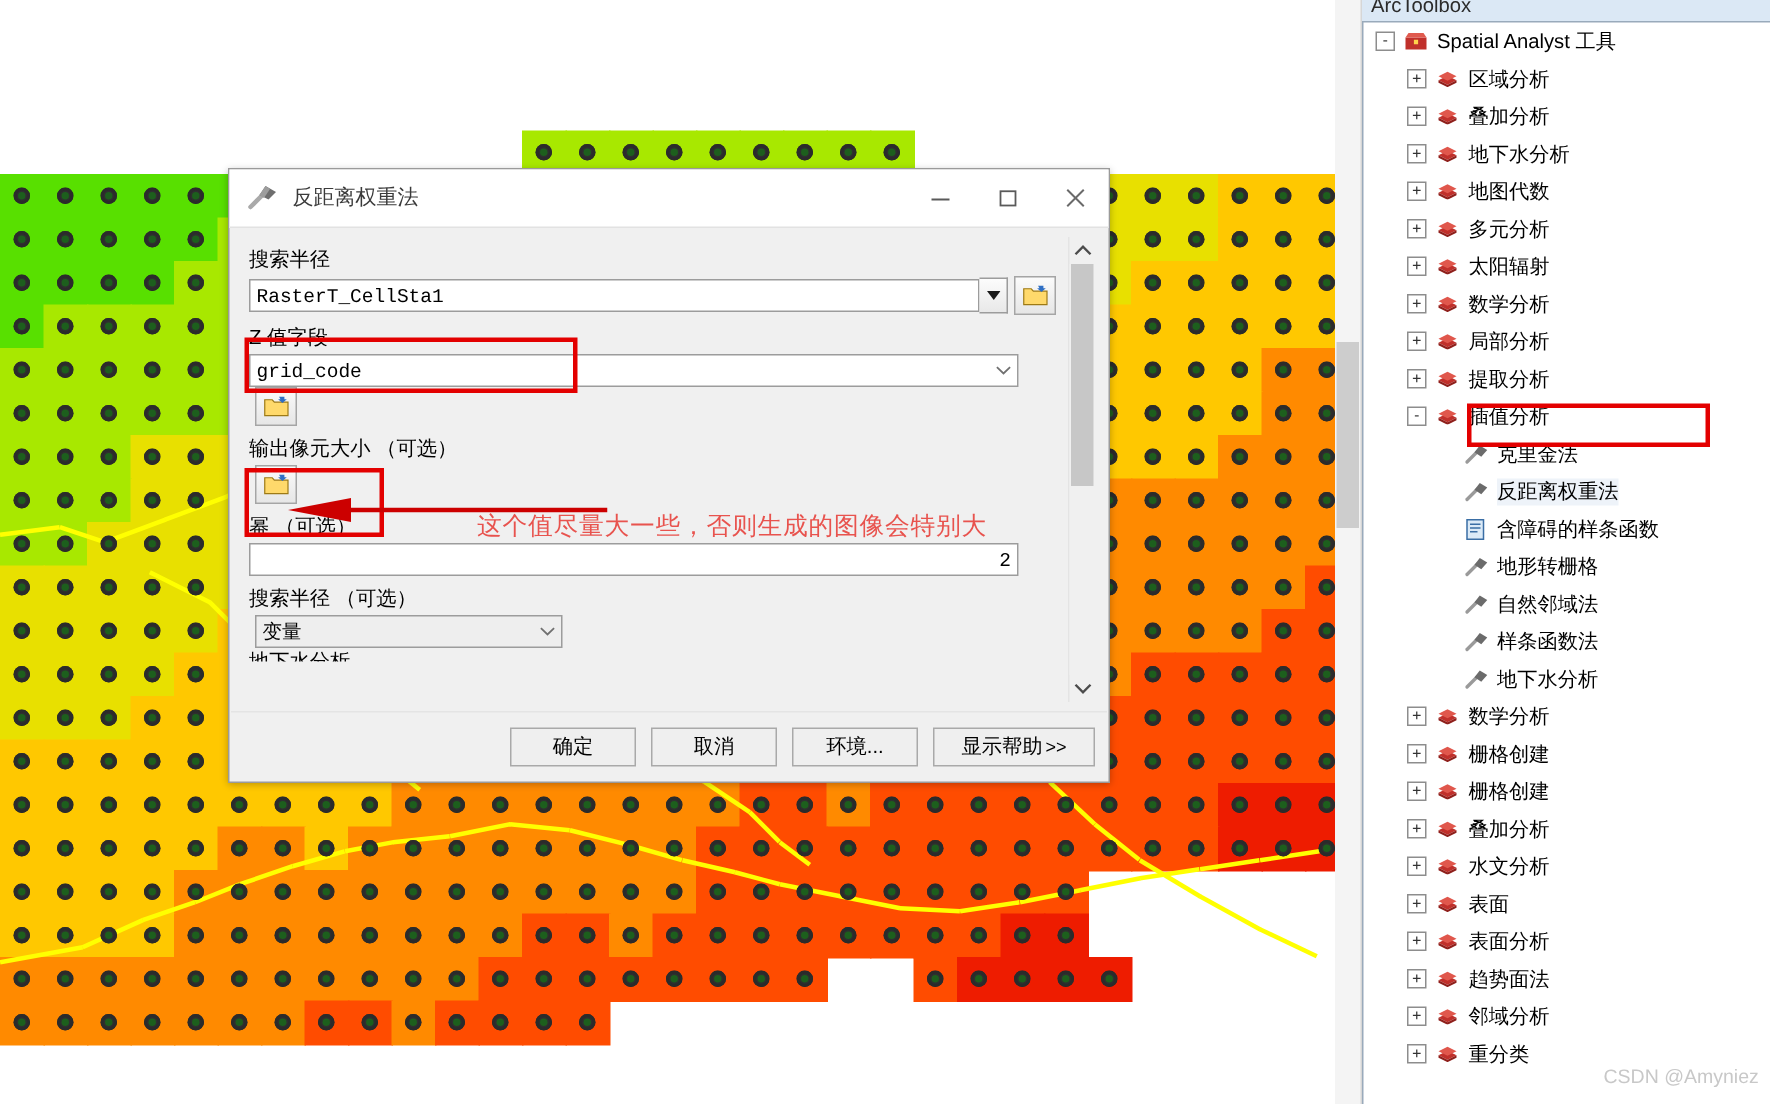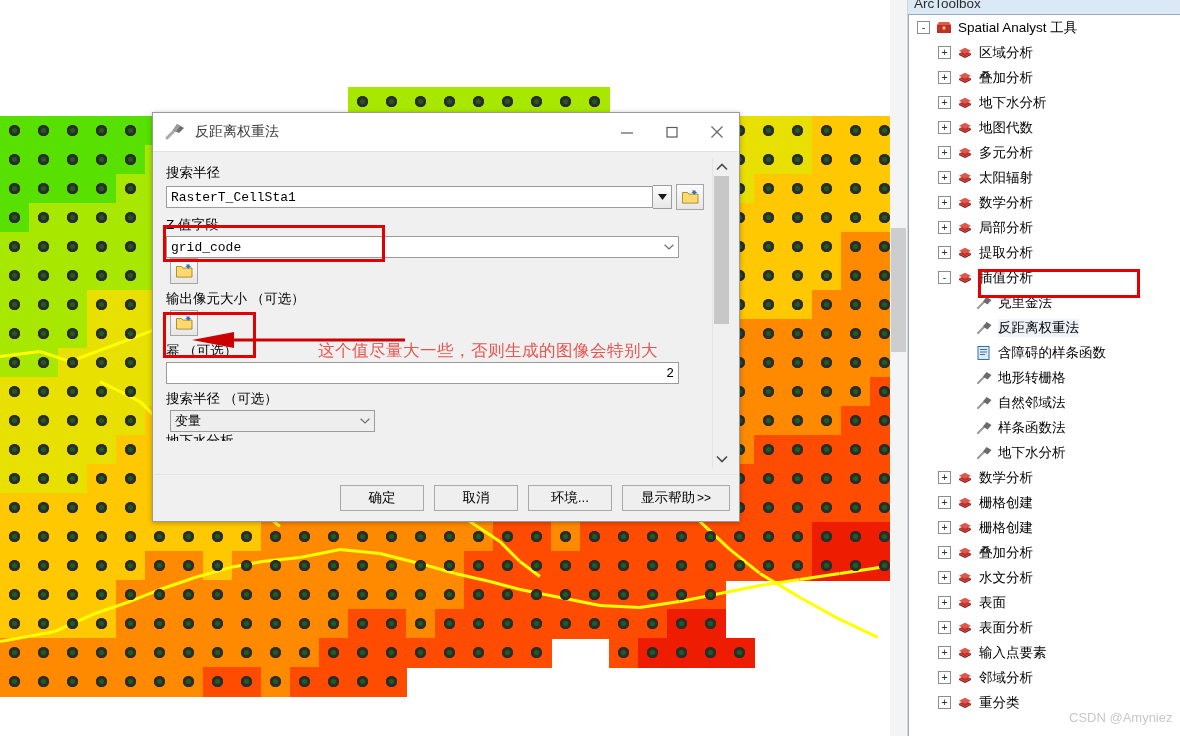--- a/index.html
+++ b/index.html
@@ -1767,21 +1767,21 @@
       </div>
       <div class="tree-row" style="padding-left: 29px;">
         <span class="tg">+</span>
         <span class="tree-ic">
           <svg class="tset" viewBox="0 0 16 11">
             <path d="M2 6.5l6-3 6 3-6 3z" fill="#c0302b"></path>
             <path d="M2 3.8l6-3 6 3-6 3z" fill="#e0574c"></path>
             <path d="M2 6.5v1.6l6 3 6-3V6.5l-6 3z" fill="#8f201c"></path>
           </svg>
         </span>
-        <span class="tree-label">输入点要素</span>
+        <span class="tree-label">趋势面法</span>
       </div>
       <div class="tree-row" style="padding-left: 29px;">
         <span class="tg">+</span>
         <span class="tree-ic">
           <svg class="tset" viewBox="0 0 16 11">
             <path d="M2 6.5l6-3 6 3-6 3z" fill="#c0302b"></path>
             <path d="M2 3.8l6-3 6 3-6 3z" fill="#e0574c"></path>
             <path d="M2 6.5v1.6l6 3 6-3V6.5l-6 3z" fill="#8f201c"></path>
           </svg>
         </span>

